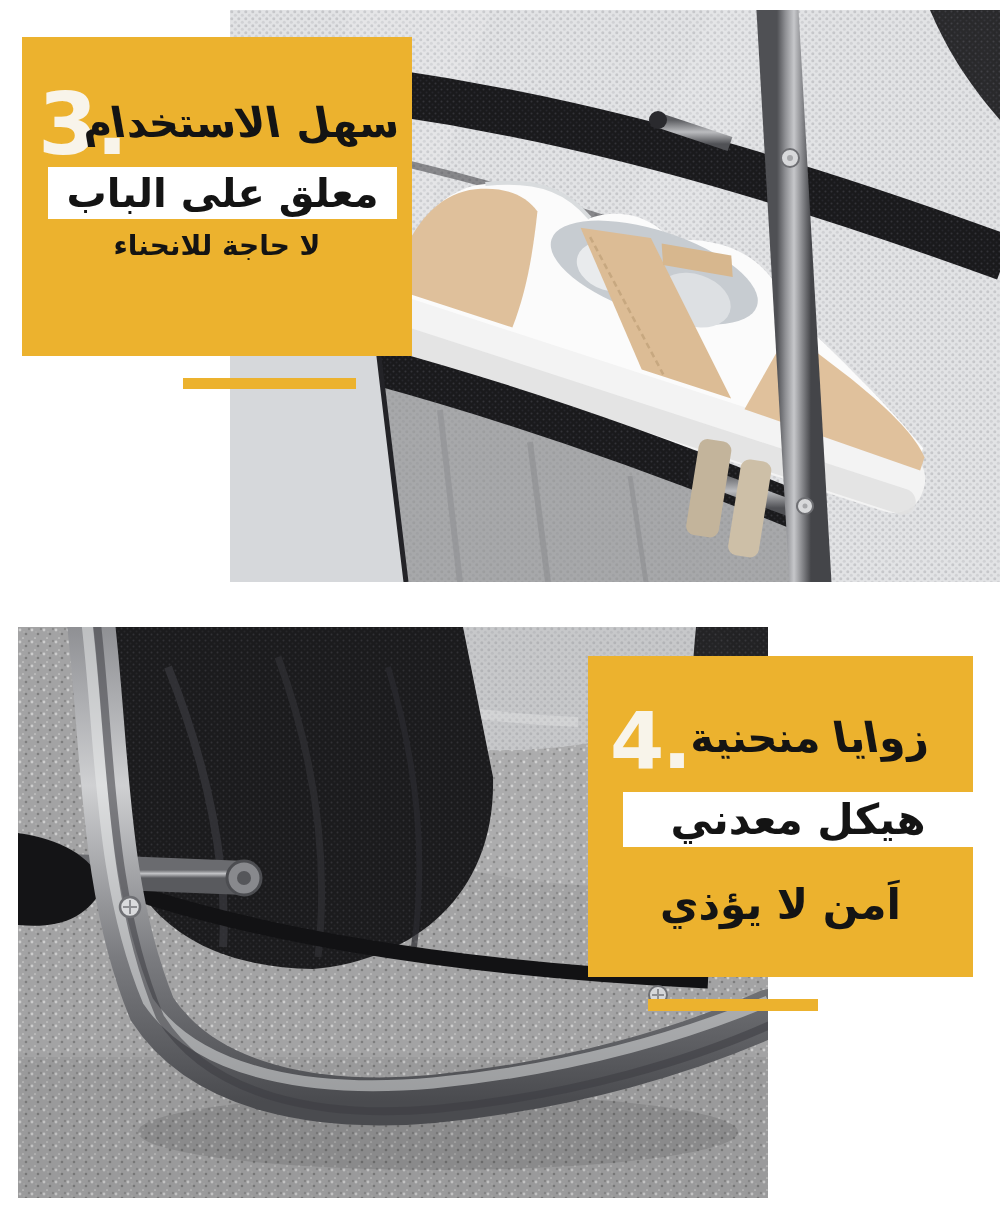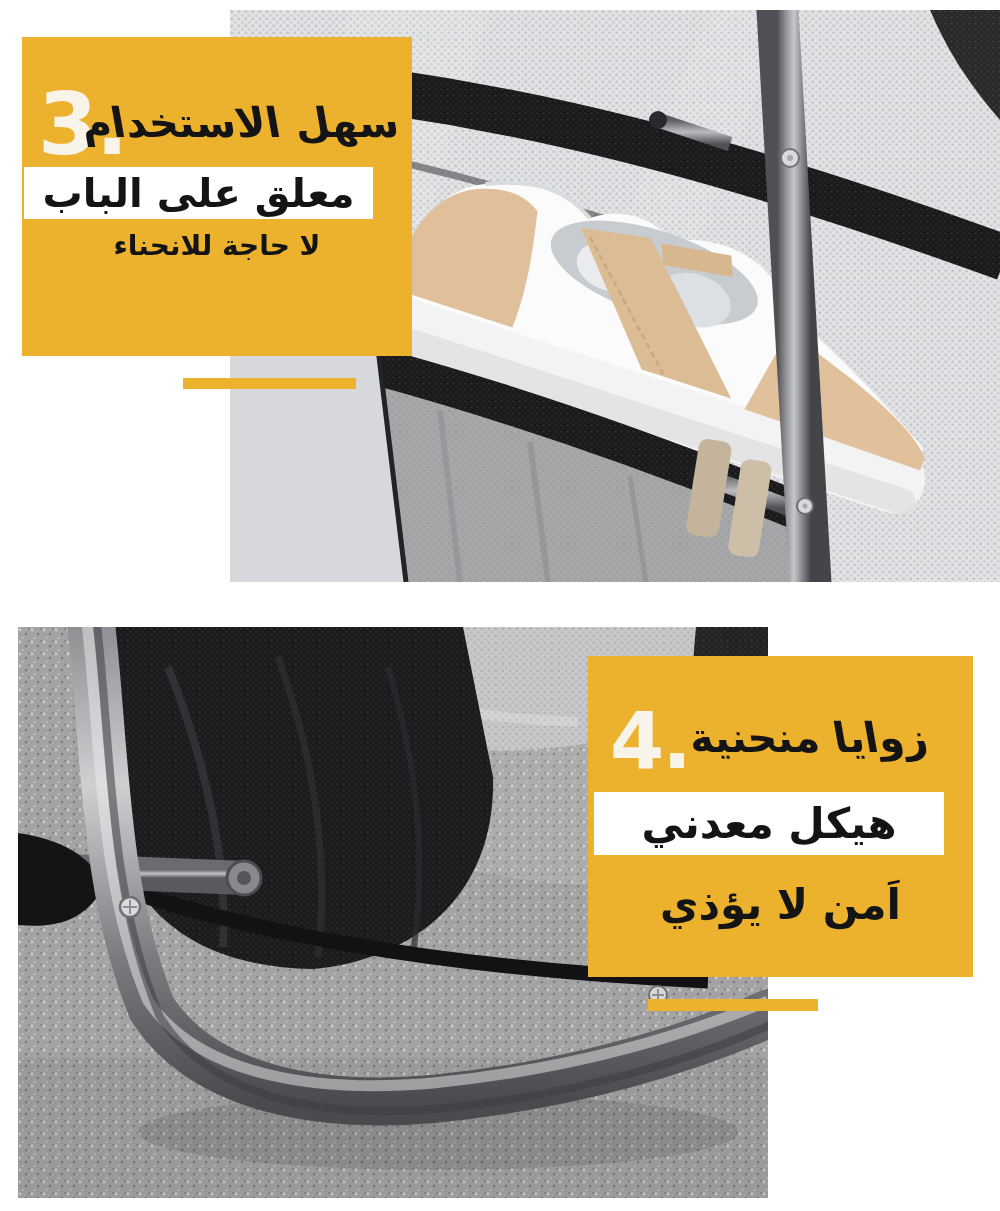--- a/index.html
+++ b/index.html
@@ -25,22 +25,22 @@
   .callout-bottom .num{left:22px;top:46px;font-size:78px;}
 
   .heading{
     position:absolute;margin:0;color:var(--ink);font-weight:700;direction:rtl;
     white-space:nowrap;transform:skewX(10deg);
   }
   .callout-top .heading{top:62px;right:14px;font-size:41px;}
   .callout-bottom .heading{top:58px;right:46px;font-size:41px;}
 
   .strip{position:absolute;background:#ffffff;display:flex;align-items:center;justify-content:center;}
-  .callout-top .strip{left:2px;top:130px;width:349px;height:52px;}
-  .callout-bottom .strip{left:6px;top:136px;width:350px;height:63px;}
+  .callout-top .strip{left:26px;top:130px;width:349px;height:52px;}
+  .callout-bottom .strip{left:35px;top:136px;width:350px;height:55px;}
   .strip span{font-size:40px;font-weight:700;color:var(--ink);direction:rtl;white-space:nowrap;}
   .callout-bottom .strip span{font-size:42px;}
 
   .line{position:absolute;left:0;width:100%;text-align:center;font-weight:700;
         color:var(--ink);direction:rtl;white-space:nowrap;}
   .callout-top .line1{top:192px;font-size:28px;}
   .callout-top .line2{top:257px;font-size:40px;}
   .callout-bottom .line1{top:224px;font-size:42px;}
 
   .dash{position:absolute;background:var(--yellow);}

